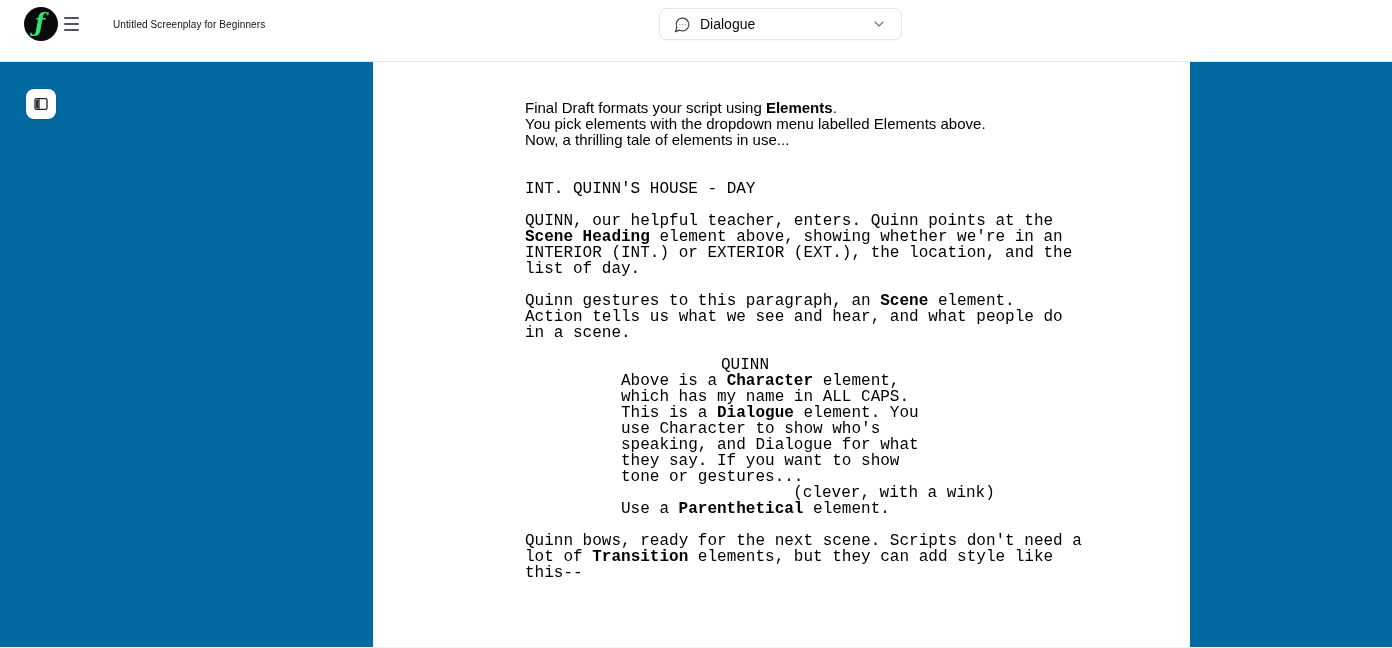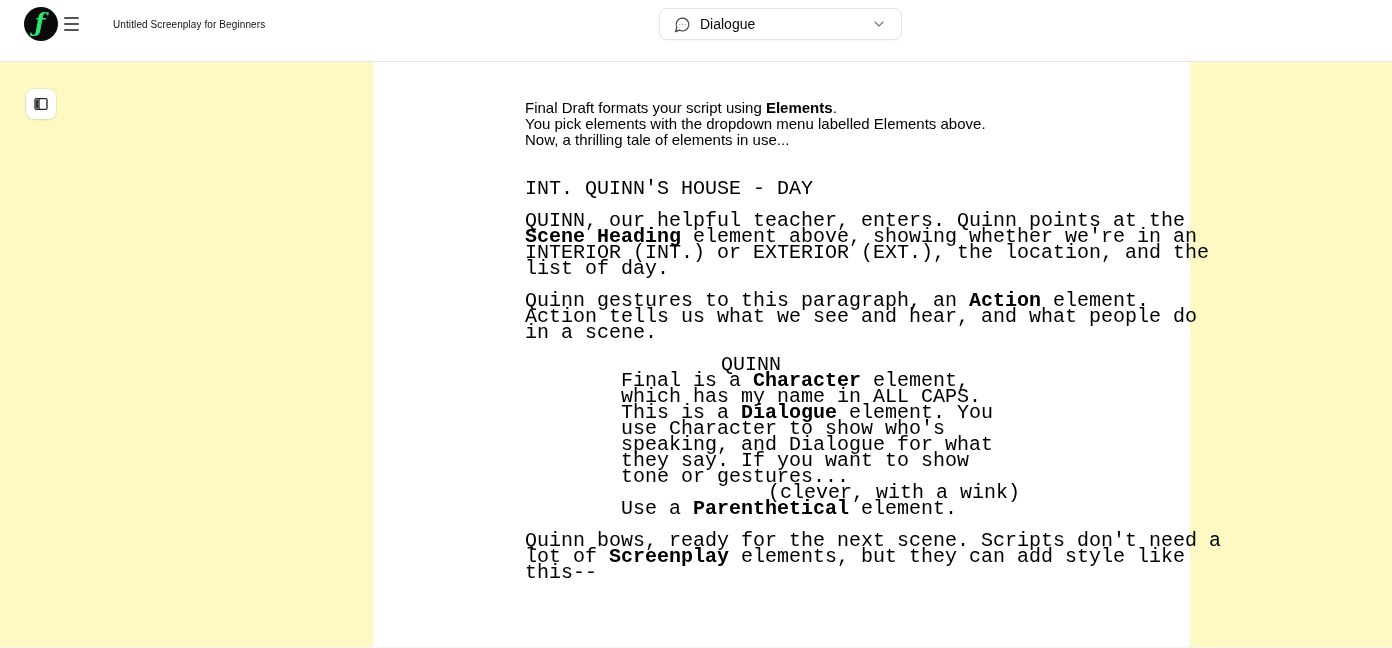--- a/index.html
+++ b/index.html
@@ -51,21 +51,21 @@
     width: 243px; height: 32px;
     background: #fff; border: 1px solid #e4e4e7; border-radius: 8px;
     box-shadow: 0 1px 2px rgba(0,0,0,0.04);
     display: flex; align-items: center; gap: 9px;
     padding: 0 14px; cursor: pointer;
   }
   .element-select .label { font-size: 14px; color: #09090b; }
   .element-select .chev { margin-left: auto; display: flex; }
 
   
-  .main-area { position: relative; height: 585px; background: #fef9c3; }
+  .main-area { position: relative; height: 585px; background: #0369a1; }
   .panel-toggle-btn {
     position: absolute; left: 26px; top: 27px;
     width: 30px; height: 30px;
     background: #fff; border: none; border-radius: 8px;
     box-shadow: 0 0 0 1px rgba(0,0,0,0.05), 0 1px 3px rgba(0,0,0,0.08);
     display: flex; align-items: center; justify-content: center;
     cursor: pointer;
   }
   .script-page {
     position: absolute; left: 373px; top: 0;
@@ -75,21 +75,21 @@
   }
   .page-inner { padding: 38px 50px 0 152px; }
 
   
   .line { white-space: pre; color: #000; }
   .line .b { font-weight: 700; }
   .intro-block .line { font-size: 15px; line-height: 16px; }
   .script-body { margin-top: 33px; }
   .script-body .line {
     font-family: "Liberation Mono", monospace;
-    font-size: 20px; line-height: 16px;
+    font-size: 16px; line-height: 16px;
   }
   .script-body .line.blank { height: 16px; }
   .script-body .line.character     { padding-left: 196px; }
   .script-body .line.dialogue      { padding-left: 96px; }
   .script-body .line.parenthetical { padding-left: 123px; text-align: center; }
 </style>
 </head>
 <body>
 
 <header class="app-header">
@@ -138,34 +138,34 @@
           <div class="line intro"><span>Now, a thrilling tale of elements in use...</span></div>
         </div>
       <div class="script-body">
           <div class="line scene-heading"><span>INT. QUINN'S HOUSE - DAY</span></div>
           <div class="line blank">&nbsp;</div>
           <div class="line action"><span>QUINN, our helpful teacher, enters. Quinn points at the</span></div>
           <div class="line action"><span class="b">Scene Heading</span><span> element above, showing whether we're in an</span></div>
           <div class="line action"><span>INTERIOR (INT.) or EXTERIOR (EXT.), the location, and the</span></div>
           <div class="line action"><span>list of day.</span></div>
           <div class="line blank">&nbsp;</div>
-          <div class="line action"><span>Quinn gestures to this paragraph, an </span><span class="b">Action</span><span> element.</span></div>
+          <div class="line action"><span>Quinn gestures to this paragraph, an </span><span class="b">Scene</span><span> element.</span></div>
           <div class="line action"><span>Action tells us what we see and hear, and what people do</span></div>
           <div class="line action"><span>in a scene.</span></div>
           <div class="line blank">&nbsp;</div>
           <div class="line character"><span>QUINN</span></div>
-          <div class="line dialogue"><span>Final is a </span><span class="b">Character</span><span> element,</span></div>
+          <div class="line dialogue"><span>Above is a </span><span class="b">Character</span><span> element,</span></div>
           <div class="line dialogue"><span>which has my name in ALL CAPS.</span></div>
           <div class="line dialogue"><span>This is a </span><span class="b">Dialogue</span><span> element. You</span></div>
           <div class="line dialogue"><span>use Character to show who's</span></div>
           <div class="line dialogue"><span>speaking, and Dialogue for what</span></div>
           <div class="line dialogue"><span>they say. If you want to show</span></div>
           <div class="line dialogue"><span>tone or gestures...</span></div>
           <div class="line parenthetical"><span>(clever, with a wink)</span></div>
           <div class="line dialogue"><span>Use a </span><span class="b">Parenthetical</span><span> element.</span></div>
           <div class="line blank">&nbsp;</div>
           <div class="line action"><span>Quinn bows, ready for the next scene. Scripts don't need a</span></div>
-          <div class="line action"><span>lot of </span><span class="b">Screenplay</span><span> elements, but they can add style like</span></div>
+          <div class="line action"><span>lot of </span><span class="b">Transition</span><span> elements, but they can add style like</span></div>
           <div class="line action"><span>this--</span></div>
         </div>
     </div>
   </div>
 </main>
 
 </body></html>

